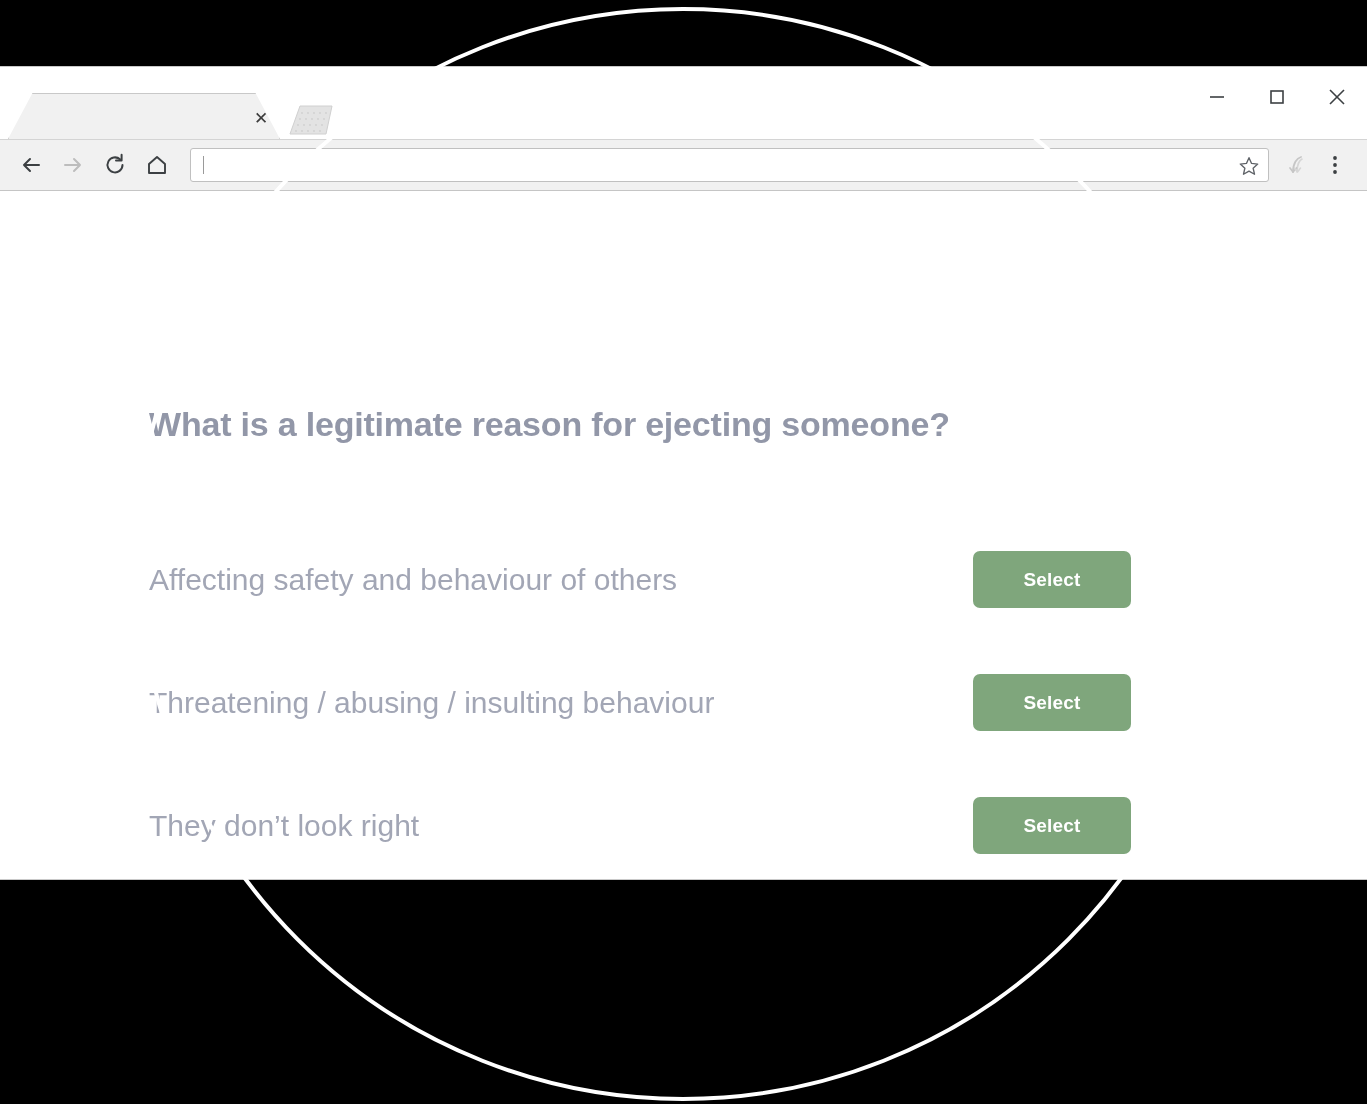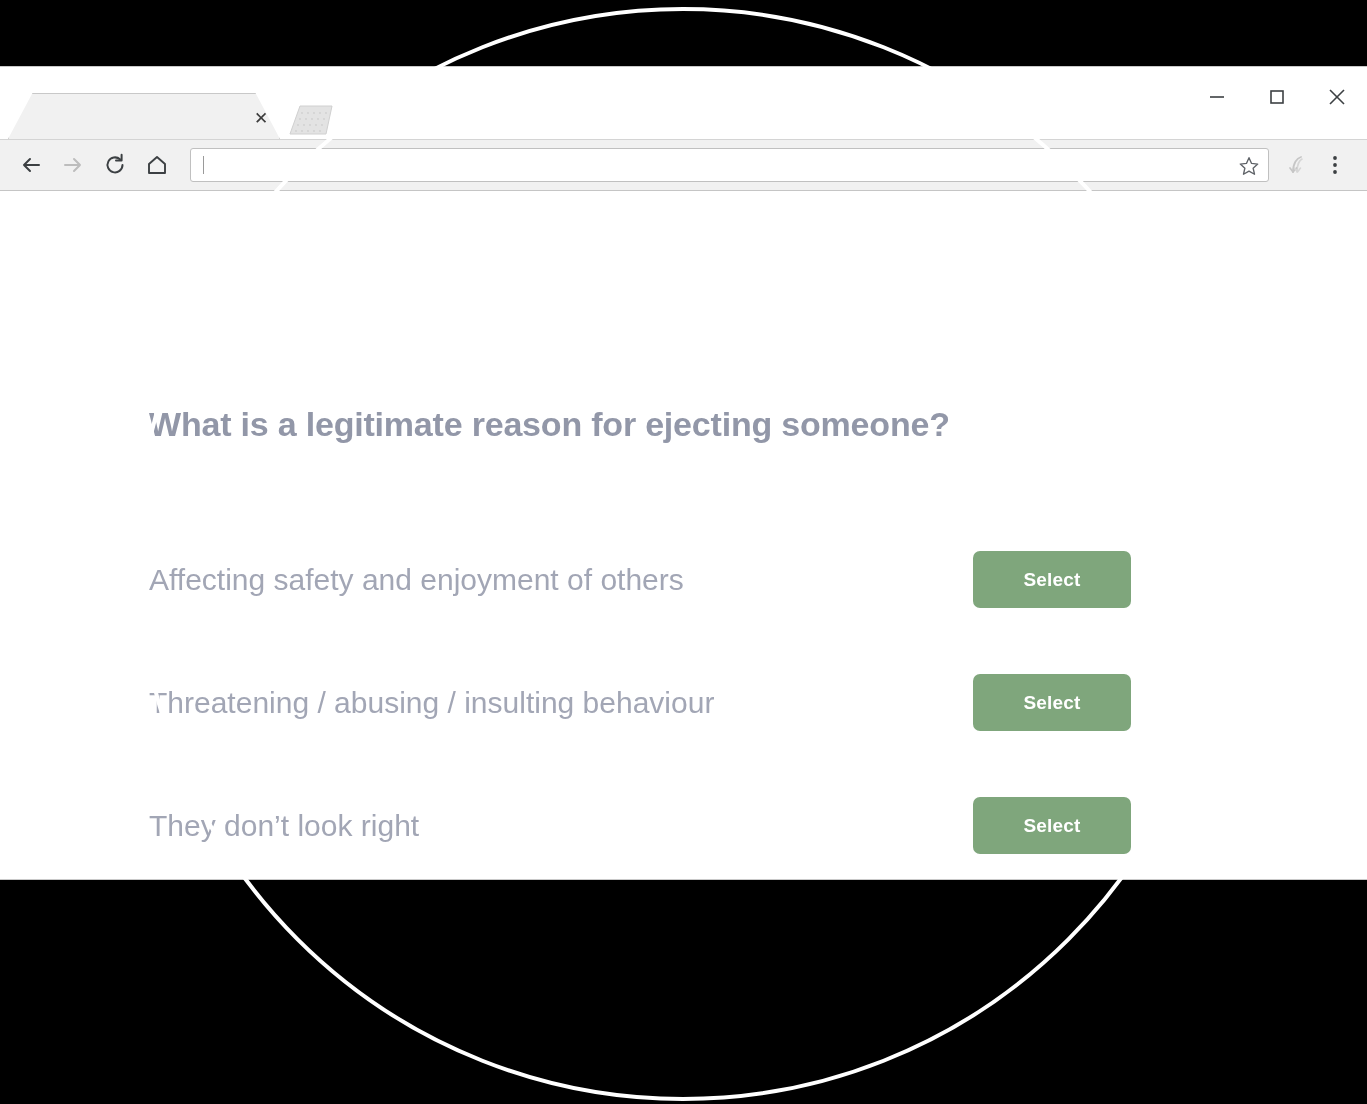--- a/index.html
+++ b/index.html
@@ -389,21 +389,21 @@
       </div>
     </div>
 
     <div id="page-content">
 
       <h1 id="question-heading">What is a legitimate reason for ejecting someone?</h1>
 
       <div id="options-list">
 
         <div class="option-row">
-          <span class="option-label">Affecting safety and enjoyment of others</span>
+          <span class="option-label">Affecting safety and behaviour of others</span>
           <button class="select-button">Select</button>
         </div>
 
         <div class="option-row">
           <span class="option-label">Threatening / abusing / insulting behaviour</span>
           <button class="select-button">Select</button>
         </div>
 
         <div class="option-row">
           <span class="option-label">They don’t look right</span>

